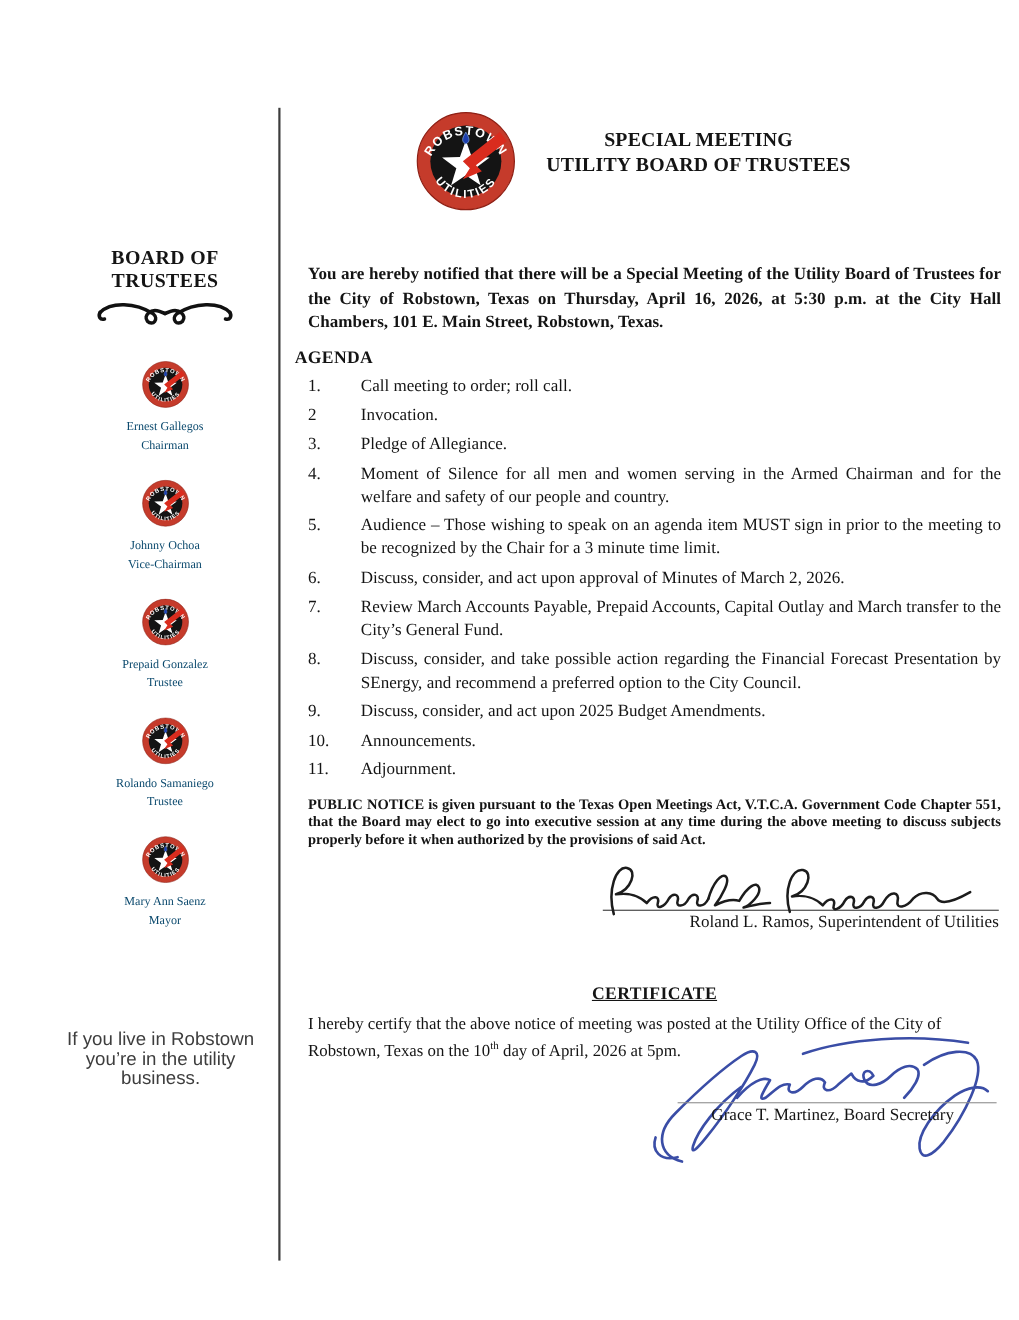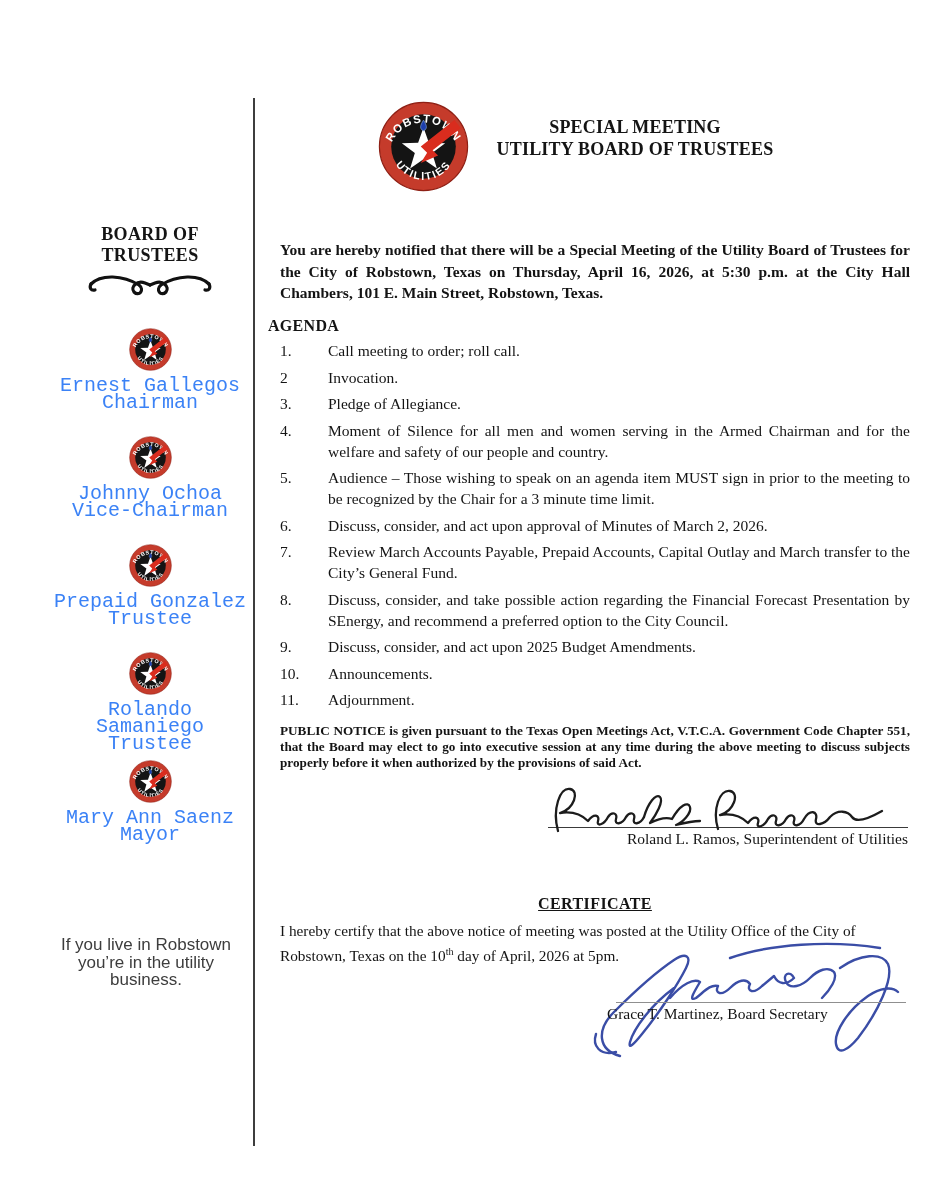--- a/index.html
+++ b/index.html
@@ -15,21 +15,21 @@
   
   .header-logo { position:absolute; left:346px; top:101px; width:91px; height:91px; }
   .doc-title { position:absolute; left:403px; top:116px; width:400px; text-align:center;
                font-weight:bold; font-size:18px; line-height:22px; letter-spacing:0.2px; }
 
   
   .sidebar-heading { position:absolute; left:20px; top:224px; width:196px; text-align:center;
                      font-weight:bold; font-size:18px; line-height:21px; letter-spacing:0.4px; }
   .flourish { position:absolute; left:55px; top:270px; width:126px; height:32px; }
   .member { position:absolute; left:20px; width:196px; text-align:center;
-            font-family:Liberation Mono, monospace; font-size:20px; line-height:17px; color:#3b82f6; }
+            font-family:Liberation Serif, serif; font-size:11px; line-height:17px; color:#0c4a6e; }
   .member svg.mlogo { width:43px; height:43px; margin-bottom:3px; }
   .member.m0 { top:328px; } .member.m1 { top:436px; } .member.m2 { top:544px; }
   .member.m3 { top:652px; } .member.m4 { top:760px; }
   .tagline { position:absolute; left:12px; top:936px; width:204px; text-align:center;
              font-family:"Liberation Sans", sans-serif; font-size:17px; line-height:17.5px; color:#3d3d3d; }
 
   
   .intro { position:absolute; left:248px; top:239px; width:630px; font-weight:bold;
            font-size:15.5px; line-height:21.5px; text-align:justify; }
   .agenda-heading { position:absolute; left:236px; top:317px; font-weight:bold; font-size:16px; letter-spacing:0.3px; }
@@ -45,21 +45,21 @@
   .sig1 svg { position:absolute; left:0; bottom:-12px; width:360px; height:60px; overflow:visible; }
   .sig1-name { position:absolute; left:516px; top:830px; width:360px; text-align:right; font-size:15.5px; }
 
   .cert-heading { position:absolute; left:248px; top:895px; width:630px; text-align:center;
                   font-weight:bold; font-size:16px; letter-spacing:0.4px; text-decoration:underline; }
   .cert-body { position:absolute; left:248px; top:920px; width:630px; font-size:15.3px; line-height:21px; }
   .cert-body sup { font-size:10px; }
 
   .sig2-svg { position:absolute; left:558px; top:938px; width:342px; height:128px; overflow:visible; }
   .sig2-line { position:absolute; left:584px; top:1002px; width:290px; height:1px; background:#8f8f8f; }
-  .sig2-name { position:absolute; left:575px; top:1005px; width:300px; text-align:left; font-size:15.5px; }
+  .sig2-name { position:absolute; left:575px; top:1005px; width:300px; text-align:center; font-size:15.5px; }
 </style>
 </head>
 <body>
 
 <svg width="0" height="0" style="position:absolute" aria-hidden="true">
   <defs>
     <g id="robstown-logo">
       <circle cx="50" cy="50" r="48.5" fill="#c53b2b" stroke="#8e2015" stroke-width="1.2"></circle>
       <circle cx="50" cy="50" r="35.5" fill="#141414"></circle>
       <path id="arc-top" d="M 12,56 A 38.5,38.5 0 0 1 88,56" fill="none"></path>

